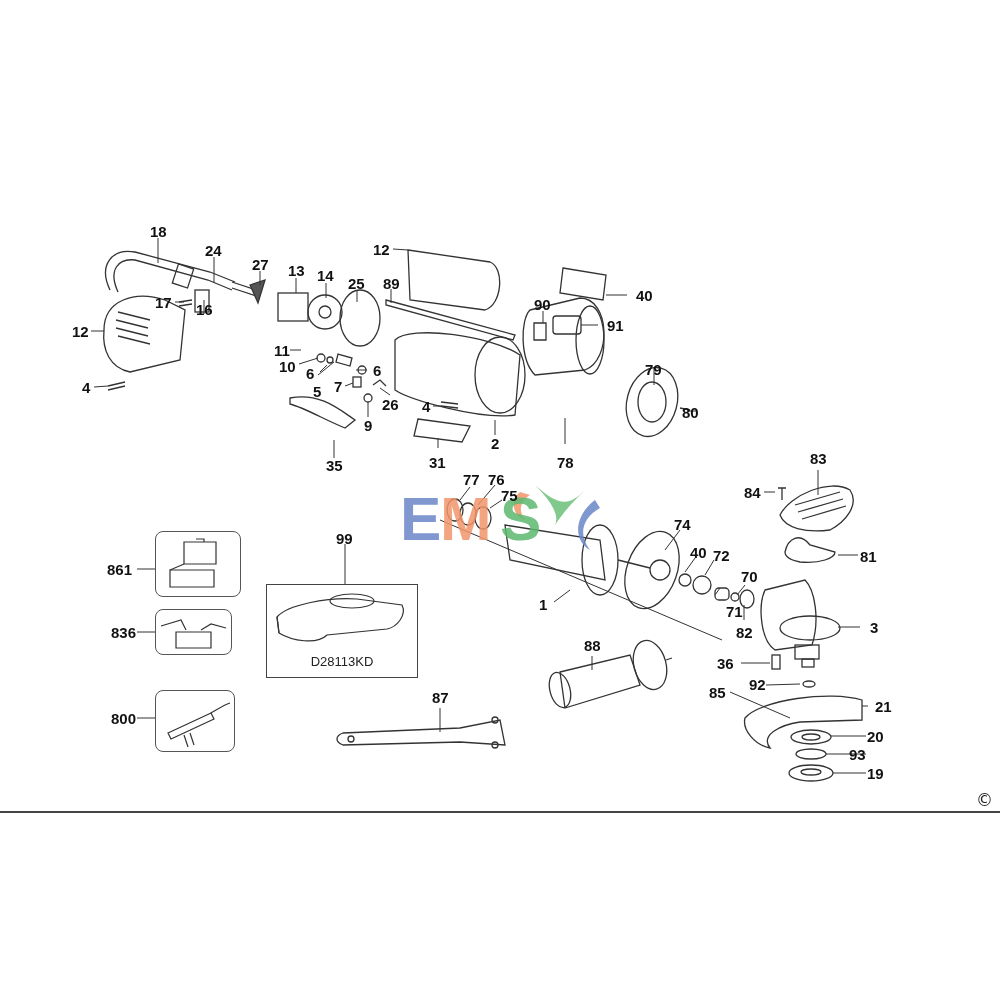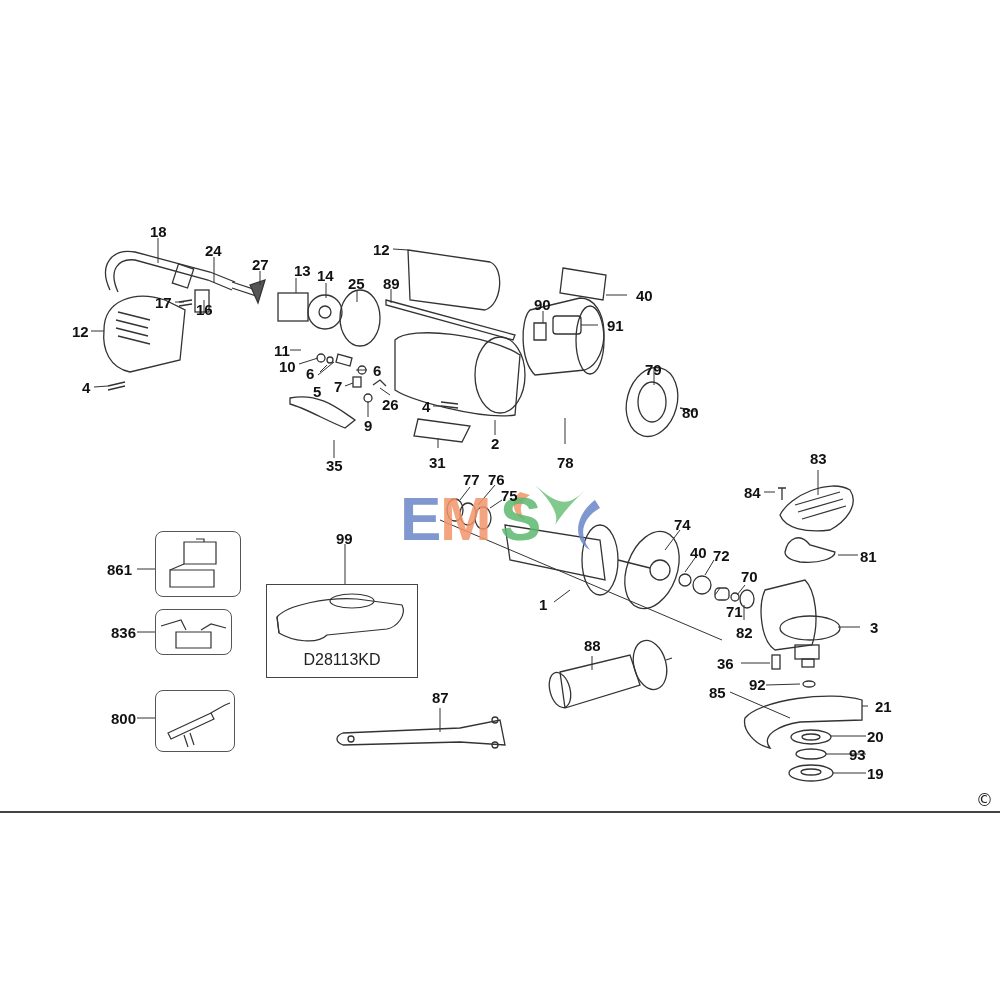--- a/index.html
+++ b/index.html
@@ -5,21 +5,21 @@
   html, body { margin:0; padding:0; background:#ffffff; }
   body { width:1000px; height:1000px; position:relative; overflow:hidden;
          font-family:"Liberation Sans", sans-serif; }
   #diagram { position:absolute; left:0; top:0; width:1000px; height:1000px; }
   .lbl { position:absolute; font-weight:bold; font-size:15px; color:#111;
          font-family:"Liberation Sans", sans-serif; line-height:1; white-space:nowrap; }
   .kitbox { position:absolute; border:1.5px solid #555; border-radius:8px; background:#fff; }
   .kit99 { position:absolute; left:266px; top:584px; width:150px; height:92px;
            border:1.5px solid #444; background:#fff; }
   .kit99-code { position:absolute; left:0; right:0; bottom:8px; text-align:center;
-                font-size:16px; color:#222; font-family:"Liberation Sans", sans-serif; }
+                font-size:13px; color:#222; font-family:"Liberation Sans", sans-serif; }
   .bottom-rule { position:absolute; left:0; top:811px; width:1000px; height:2px; background:#444; }
   .copyright { position:absolute; left:976px; top:790px; font-size:17px; color:#222;
                font-family:"DejaVu Sans", sans-serif; }
   .logo { position:absolute; left:400px; top:470px; width:210px; height:90px; pointer-events:none; }
   .logo span { position:absolute; font-weight:bold; font-size:62px; line-height:1; opacity:0.85;
                font-family:"Liberation Sans", sans-serif; }
 </style>
 </head>
 <body>
 
@@ -262,21 +262,21 @@
         <ellipse cx="85" cy="16" rx="22" ry="7"></ellipse>
         <path d="M10,32 L12,48"></path>
       </g>
     </svg>
     <div class="kit99-code">D28113KD</div>
   </div>
 
   <span class="lbl" style="left:150px;top:224px;">18</span>
   <span class="lbl" style="left:205px;top:243px;">24</span>
   <span class="lbl" style="left:252px;top:257px;">27</span>
-  <span class="lbl" style="left:294px;top:263px;">13</span>
+  <span class="lbl" style="left:288px;top:263px;">13</span>
   <span class="lbl" style="left:317px;top:268px;">14</span>
   <span class="lbl" style="left:348px;top:276px;">25</span>
   <span class="lbl" style="left:72px;top:324px;">12</span>
   <span class="lbl" style="left:373px;top:242px;">12</span>
   <span class="lbl" style="left:383px;top:276px;">89</span>
   <span class="lbl" style="left:636px;top:288px;">40</span>
   <span class="lbl" style="left:534px;top:297px;">90</span>
   <span class="lbl" style="left:607px;top:318px;">91</span>
   <span class="lbl" style="left:155px;top:295px;">17</span>
   <span class="lbl" style="left:196px;top:302px;">16</span>

